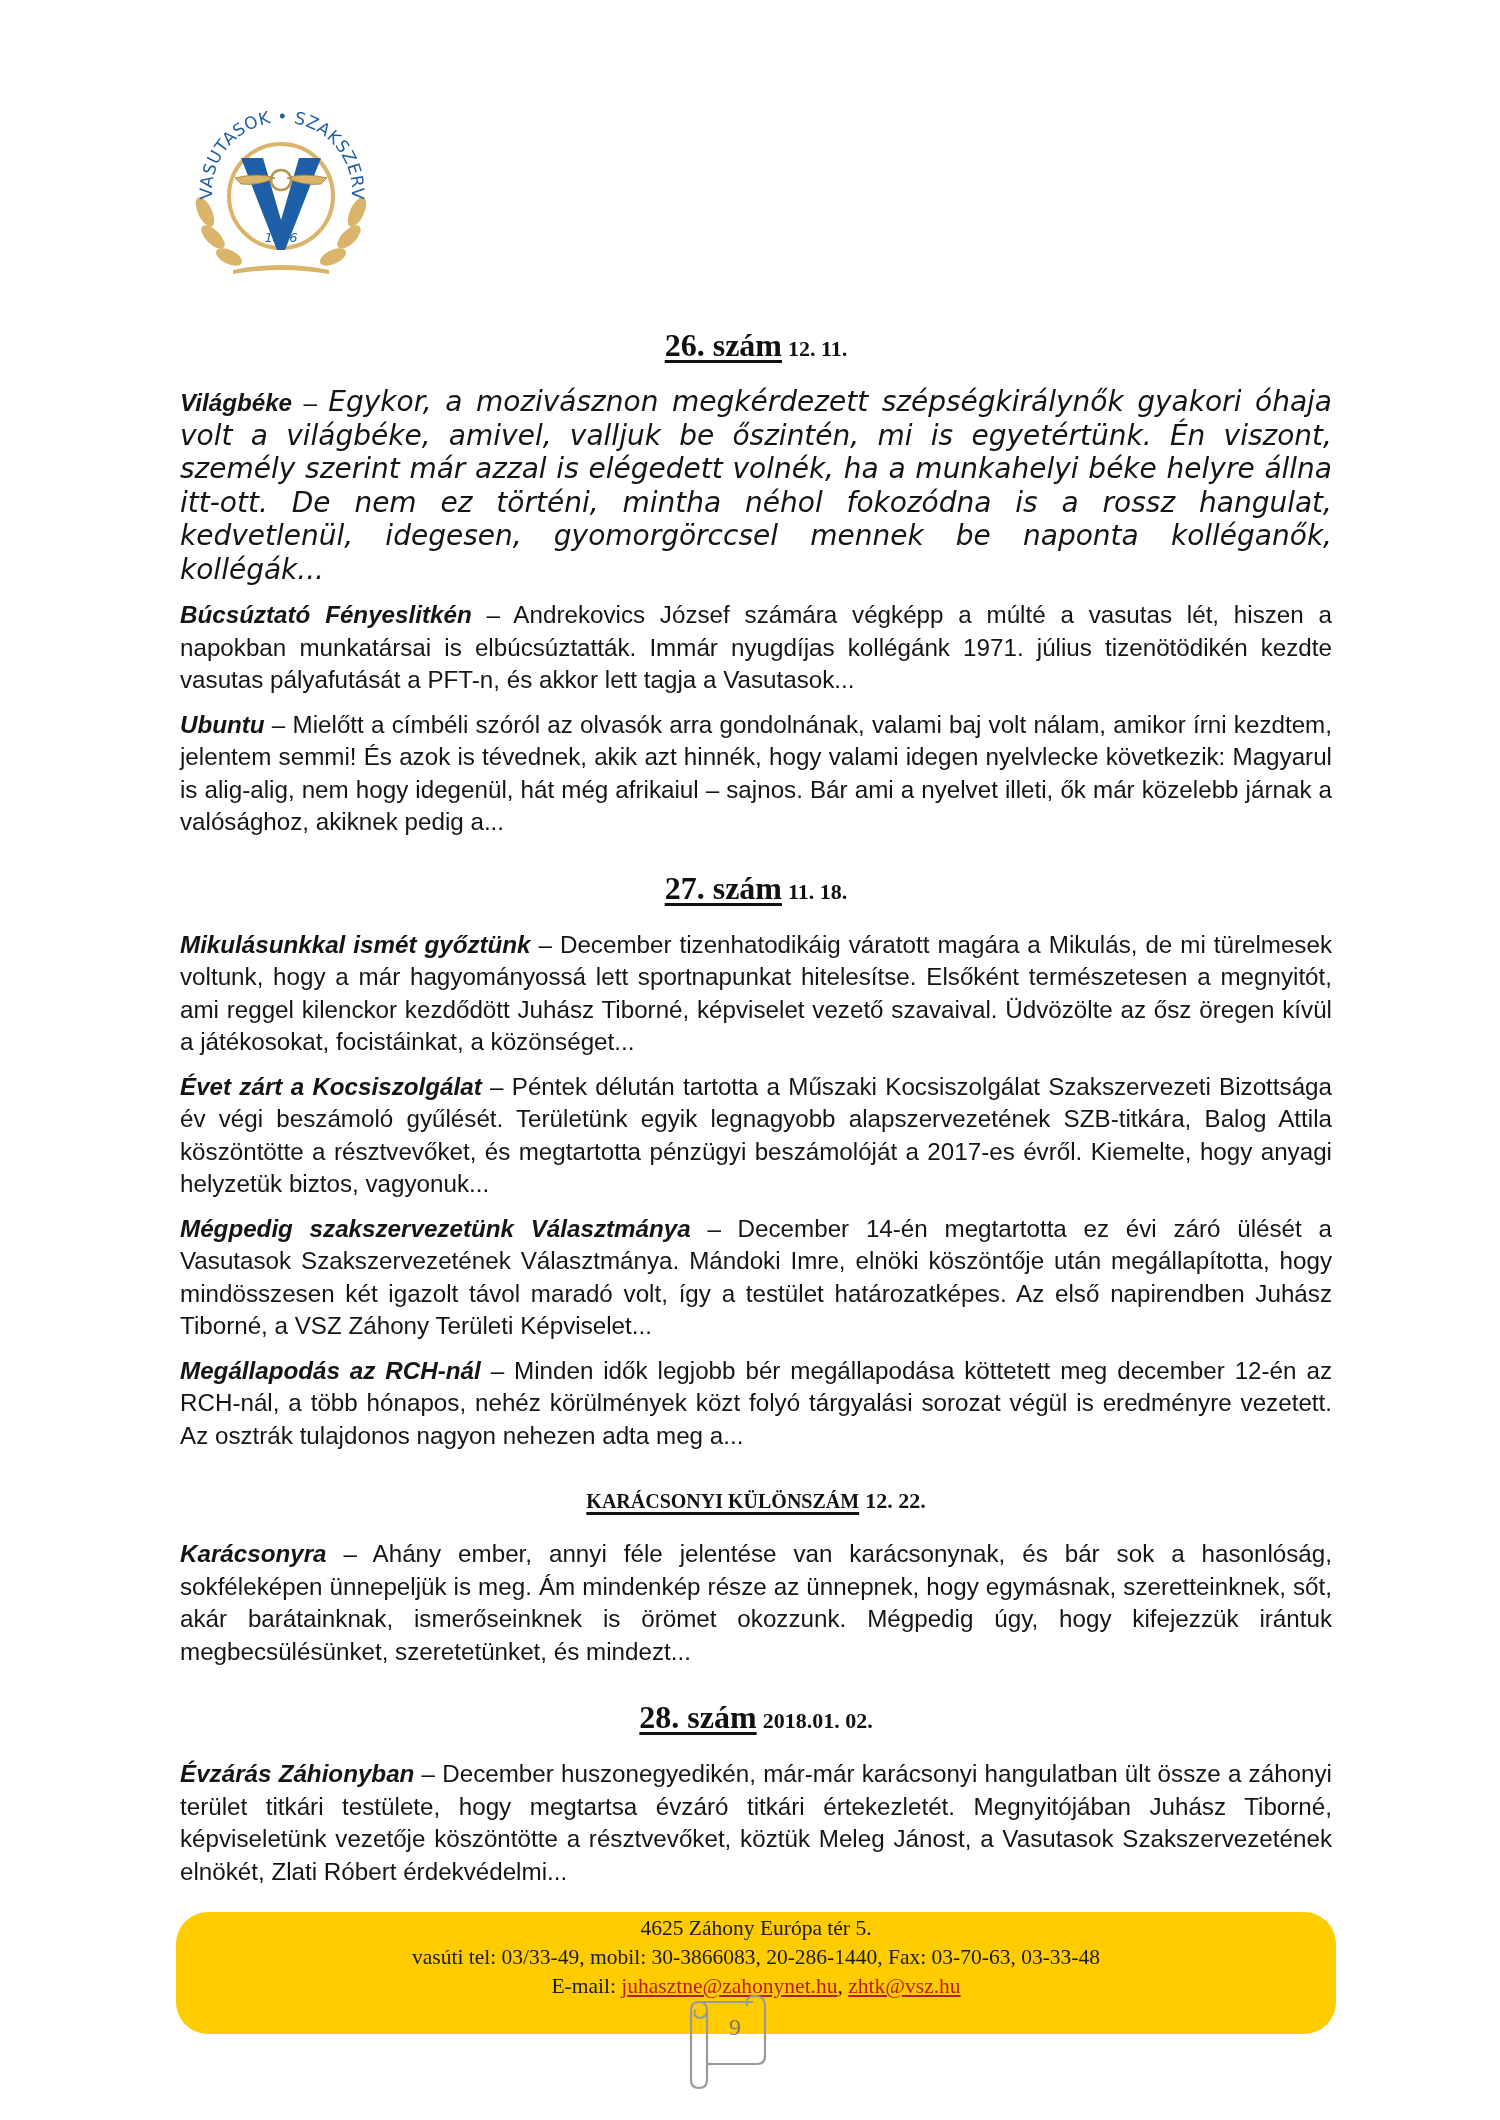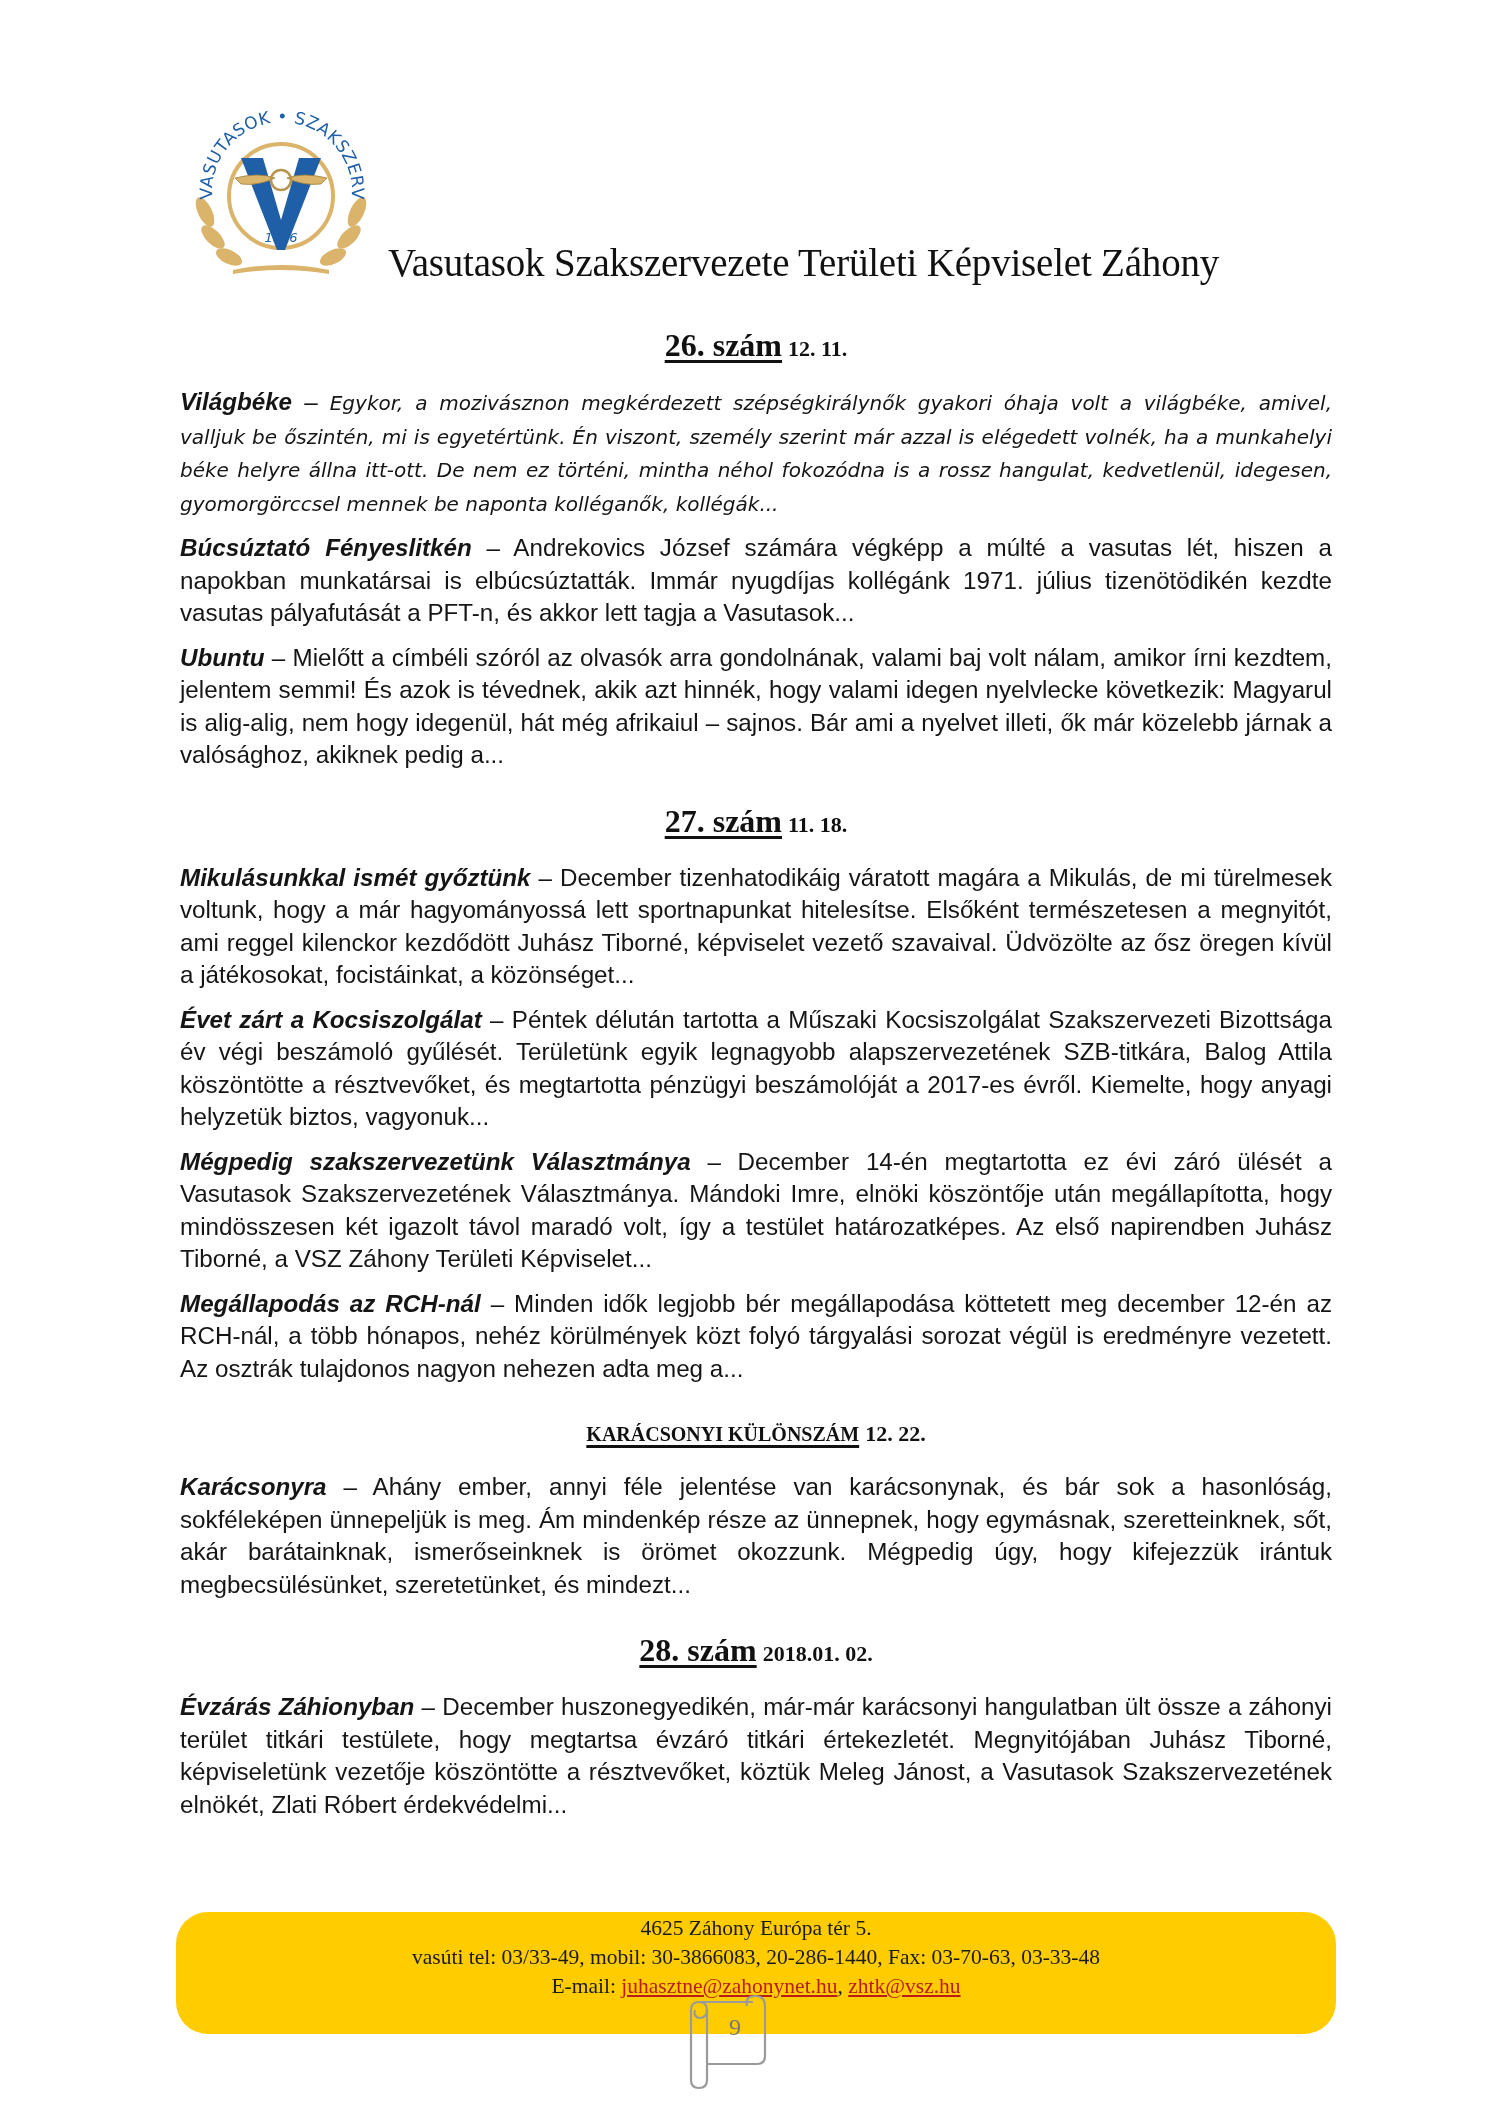--- a/index.html
+++ b/index.html
@@ -21,21 +21,21 @@
   }
   .issue-heading .num { font-size: 32px; text-decoration: underline; text-decoration-thickness: 3px; text-underline-offset: 4px; }
   .issue-heading .date { font-size: 22px; margin-left: 6px; }
 
   .article {
     font-family: "Liberation Sans", "DejaVu Sans", sans-serif;
     font-size: 24.2px; line-height: 32.5px; text-align: justify;
     margin: 0 0 12px 0; color: #151515;
   }
   .article .atitle { font-weight: bold; font-style: italic; }
-  .article.italic-body .abody { font-style: italic; font-family: "DejaVu Sans", "Liberation Sans", sans-serif; font-size: 20px; }
+  .article.italic-body .abody { font-style: italic; font-family: "DejaVu Sans", "Liberation Sans", sans-serif; font-size: 28px; }
 
   .sec-gap { height: 14px; }
 
   .footer {
     position: absolute; left: 176px; top: 1912px; width: 1160px; height: 122px;
     background: #FFCC00;
     font-family: "Liberation Serif", "DejaVu Serif", serif;
     font-size: 21.5px; line-height: 29px; text-align: center; color: #1a1a1a;
     padding-top: 2px; box-sizing: border-box; border-radius: 32px;
   }
@@ -78,21 +78,20 @@
 
       <path d="M 58 66 L 80 66 L 98 128 L 116 66 L 138 66 L 102 158 L 94 158 Z" fill="#1F5FA8"></path>
 
       <path d="M 52 86 Q 76 80 92 86 Q 76 94 58 92 Z" fill="#D9B46A" stroke="#a07f3c" stroke-width="0.8"></path>
       <path d="M 144 86 Q 120 80 104 86 Q 120 94 138 92 Z" fill="#D9B46A" stroke="#a07f3c" stroke-width="0.8"></path>
       <circle cx="98" cy="88" r="10" fill="none" stroke="#b8954f" stroke-width="2.5"></circle>
       <text x="98" y="150" text-anchor="middle" font-family="DejaVu Sans, sans-serif" font-style="italic" font-size="13" fill="#1F5FA8">1896</text>
     </svg>
   </div>
 
-  <div class="header-title">Vasutasok Szakszervezete Területi Képviselet Záhony</div>
 
   <div class="content">
 
     <section>
       <div class="issue-heading">
         <span class="num">26. szám</span><span class="date">12. 11.</span>
       </div>
       <p class="article italic-body">
         <span class="atitle">Világbéke</span> – <span class="abody">Egykor, a mozivásznon megkérdezett szépségkirálynők gyakori óhaja volt a világbéke, amivel, valljuk be őszintén, mi is egyetértünk. Én viszont, személy szerint már azzal is elégedett volnék, ha a munkahelyi béke helyre állna itt-ott. De nem ez történi, mintha néhol fokozódna is a rossz hangulat, kedvetlenül, idegesen, gyomorgörccsel mennek be naponta kolléganők, kollégák...</span>
       </p>

